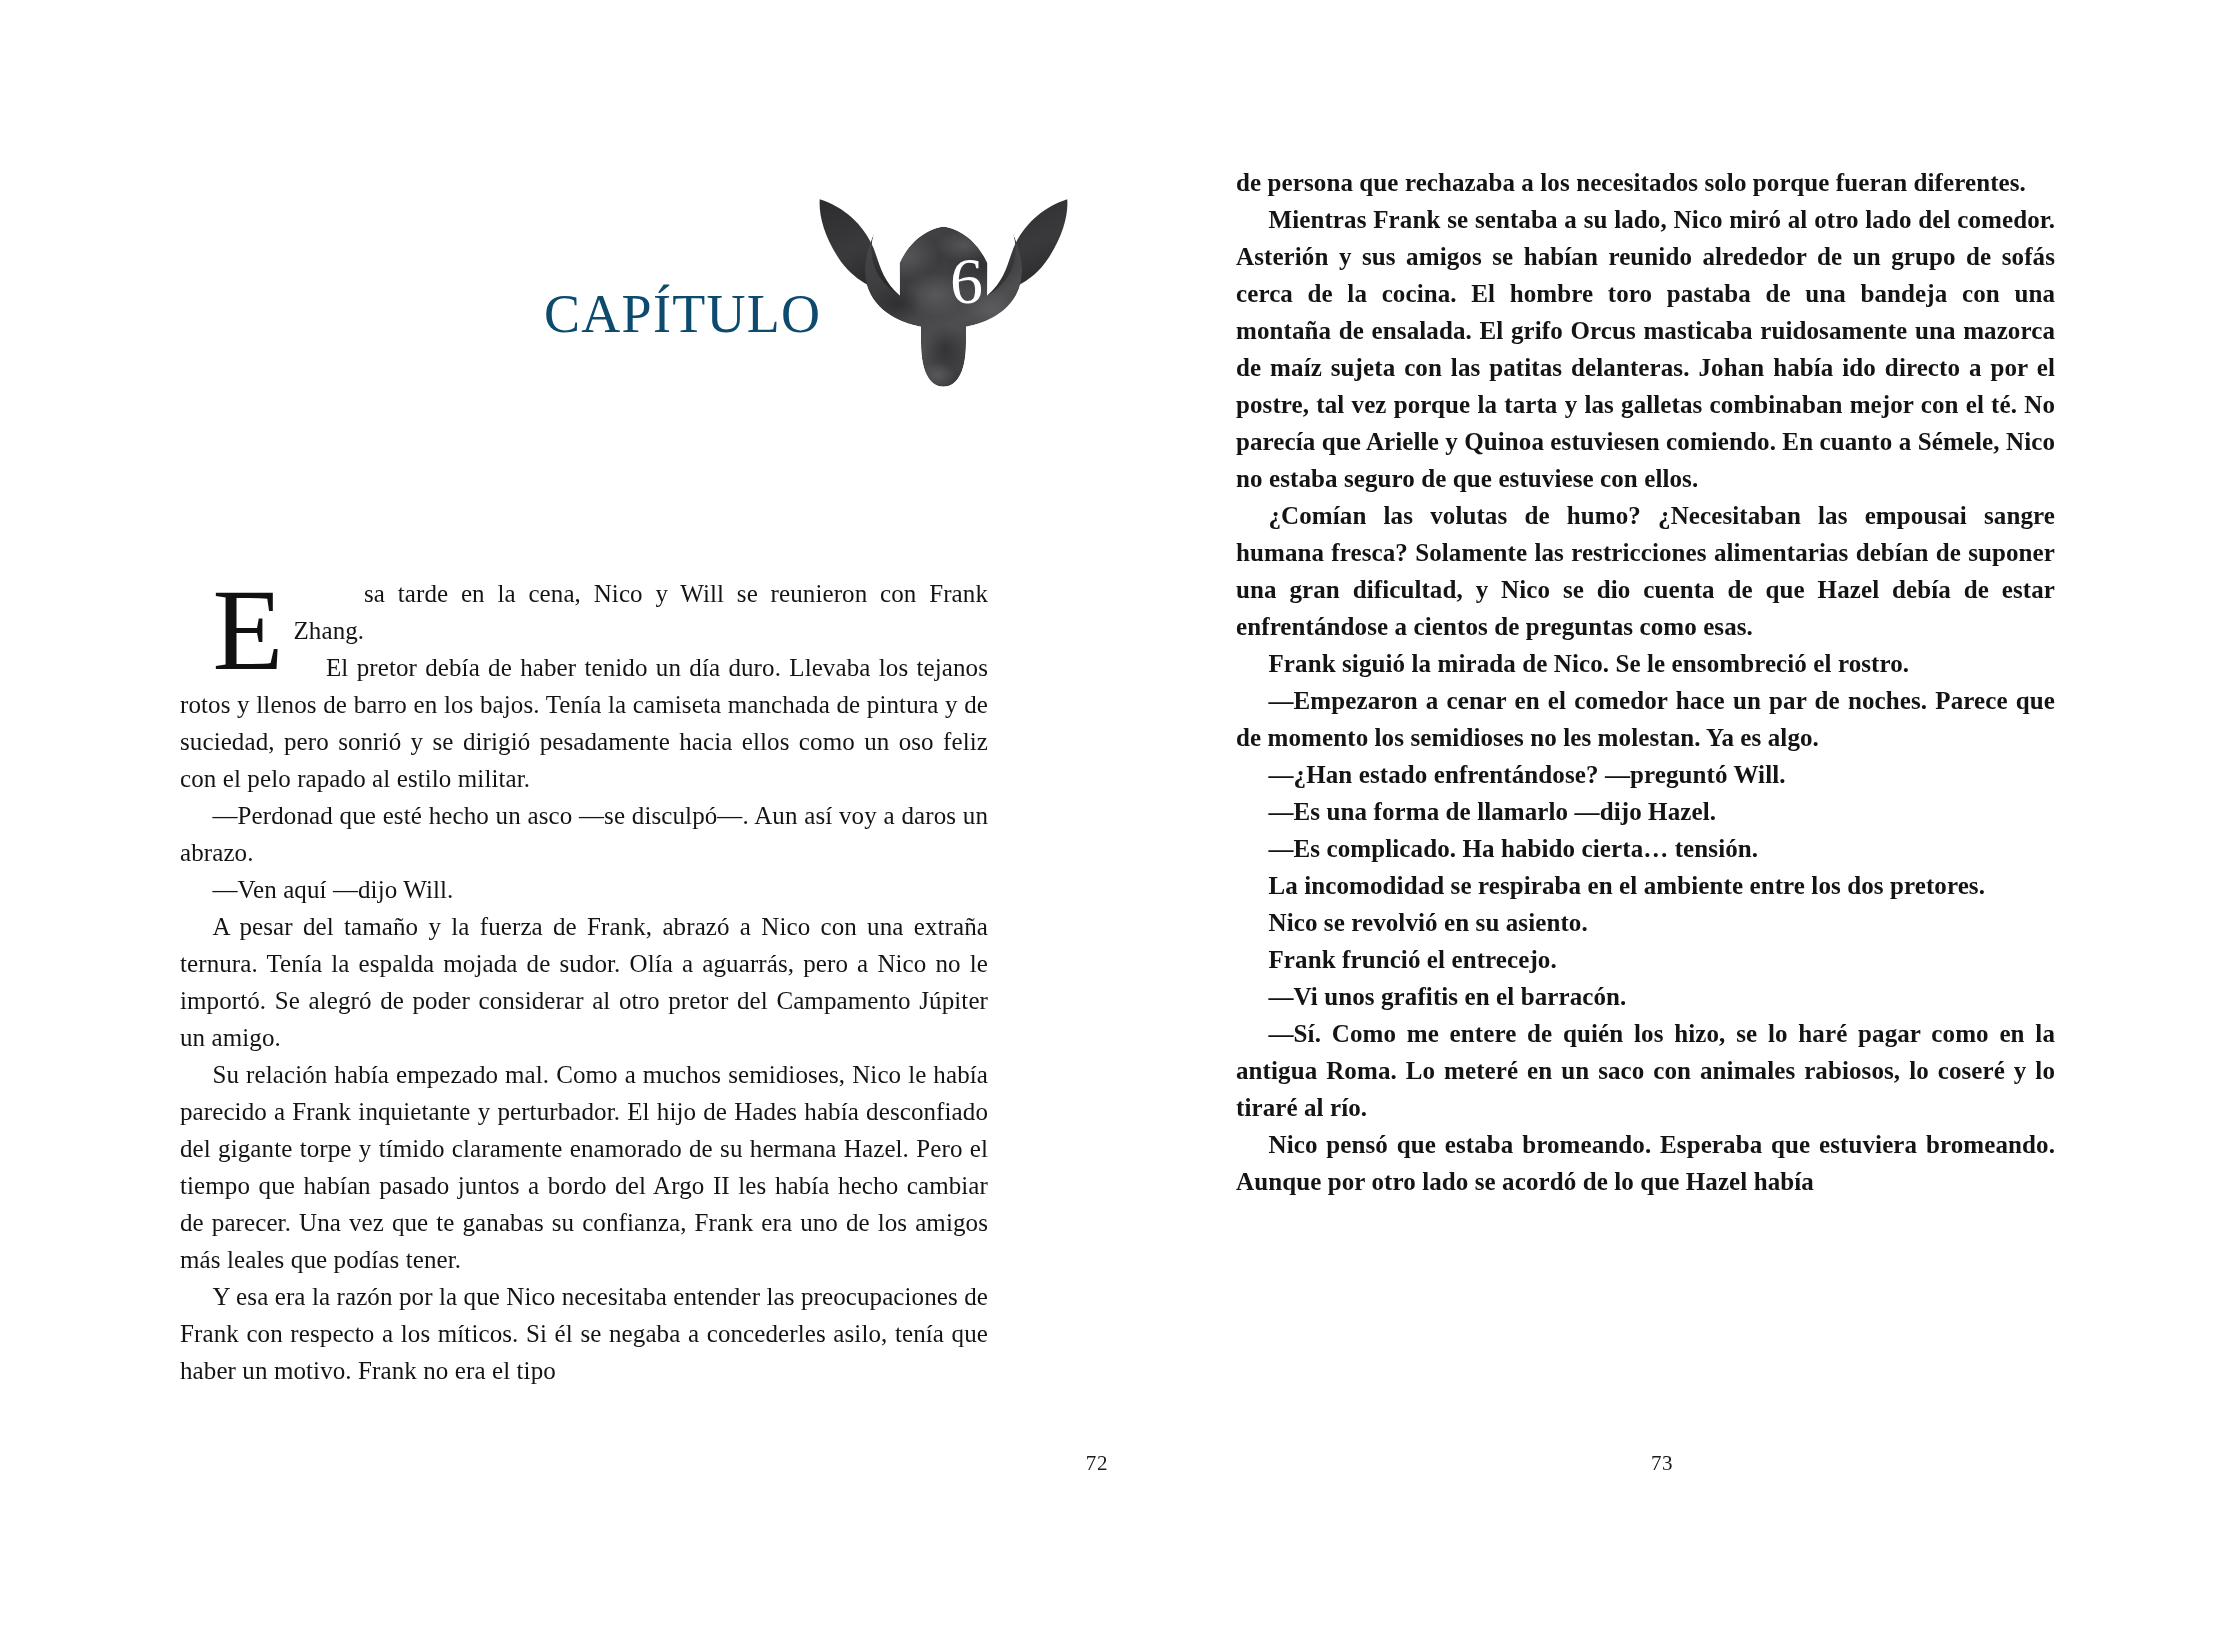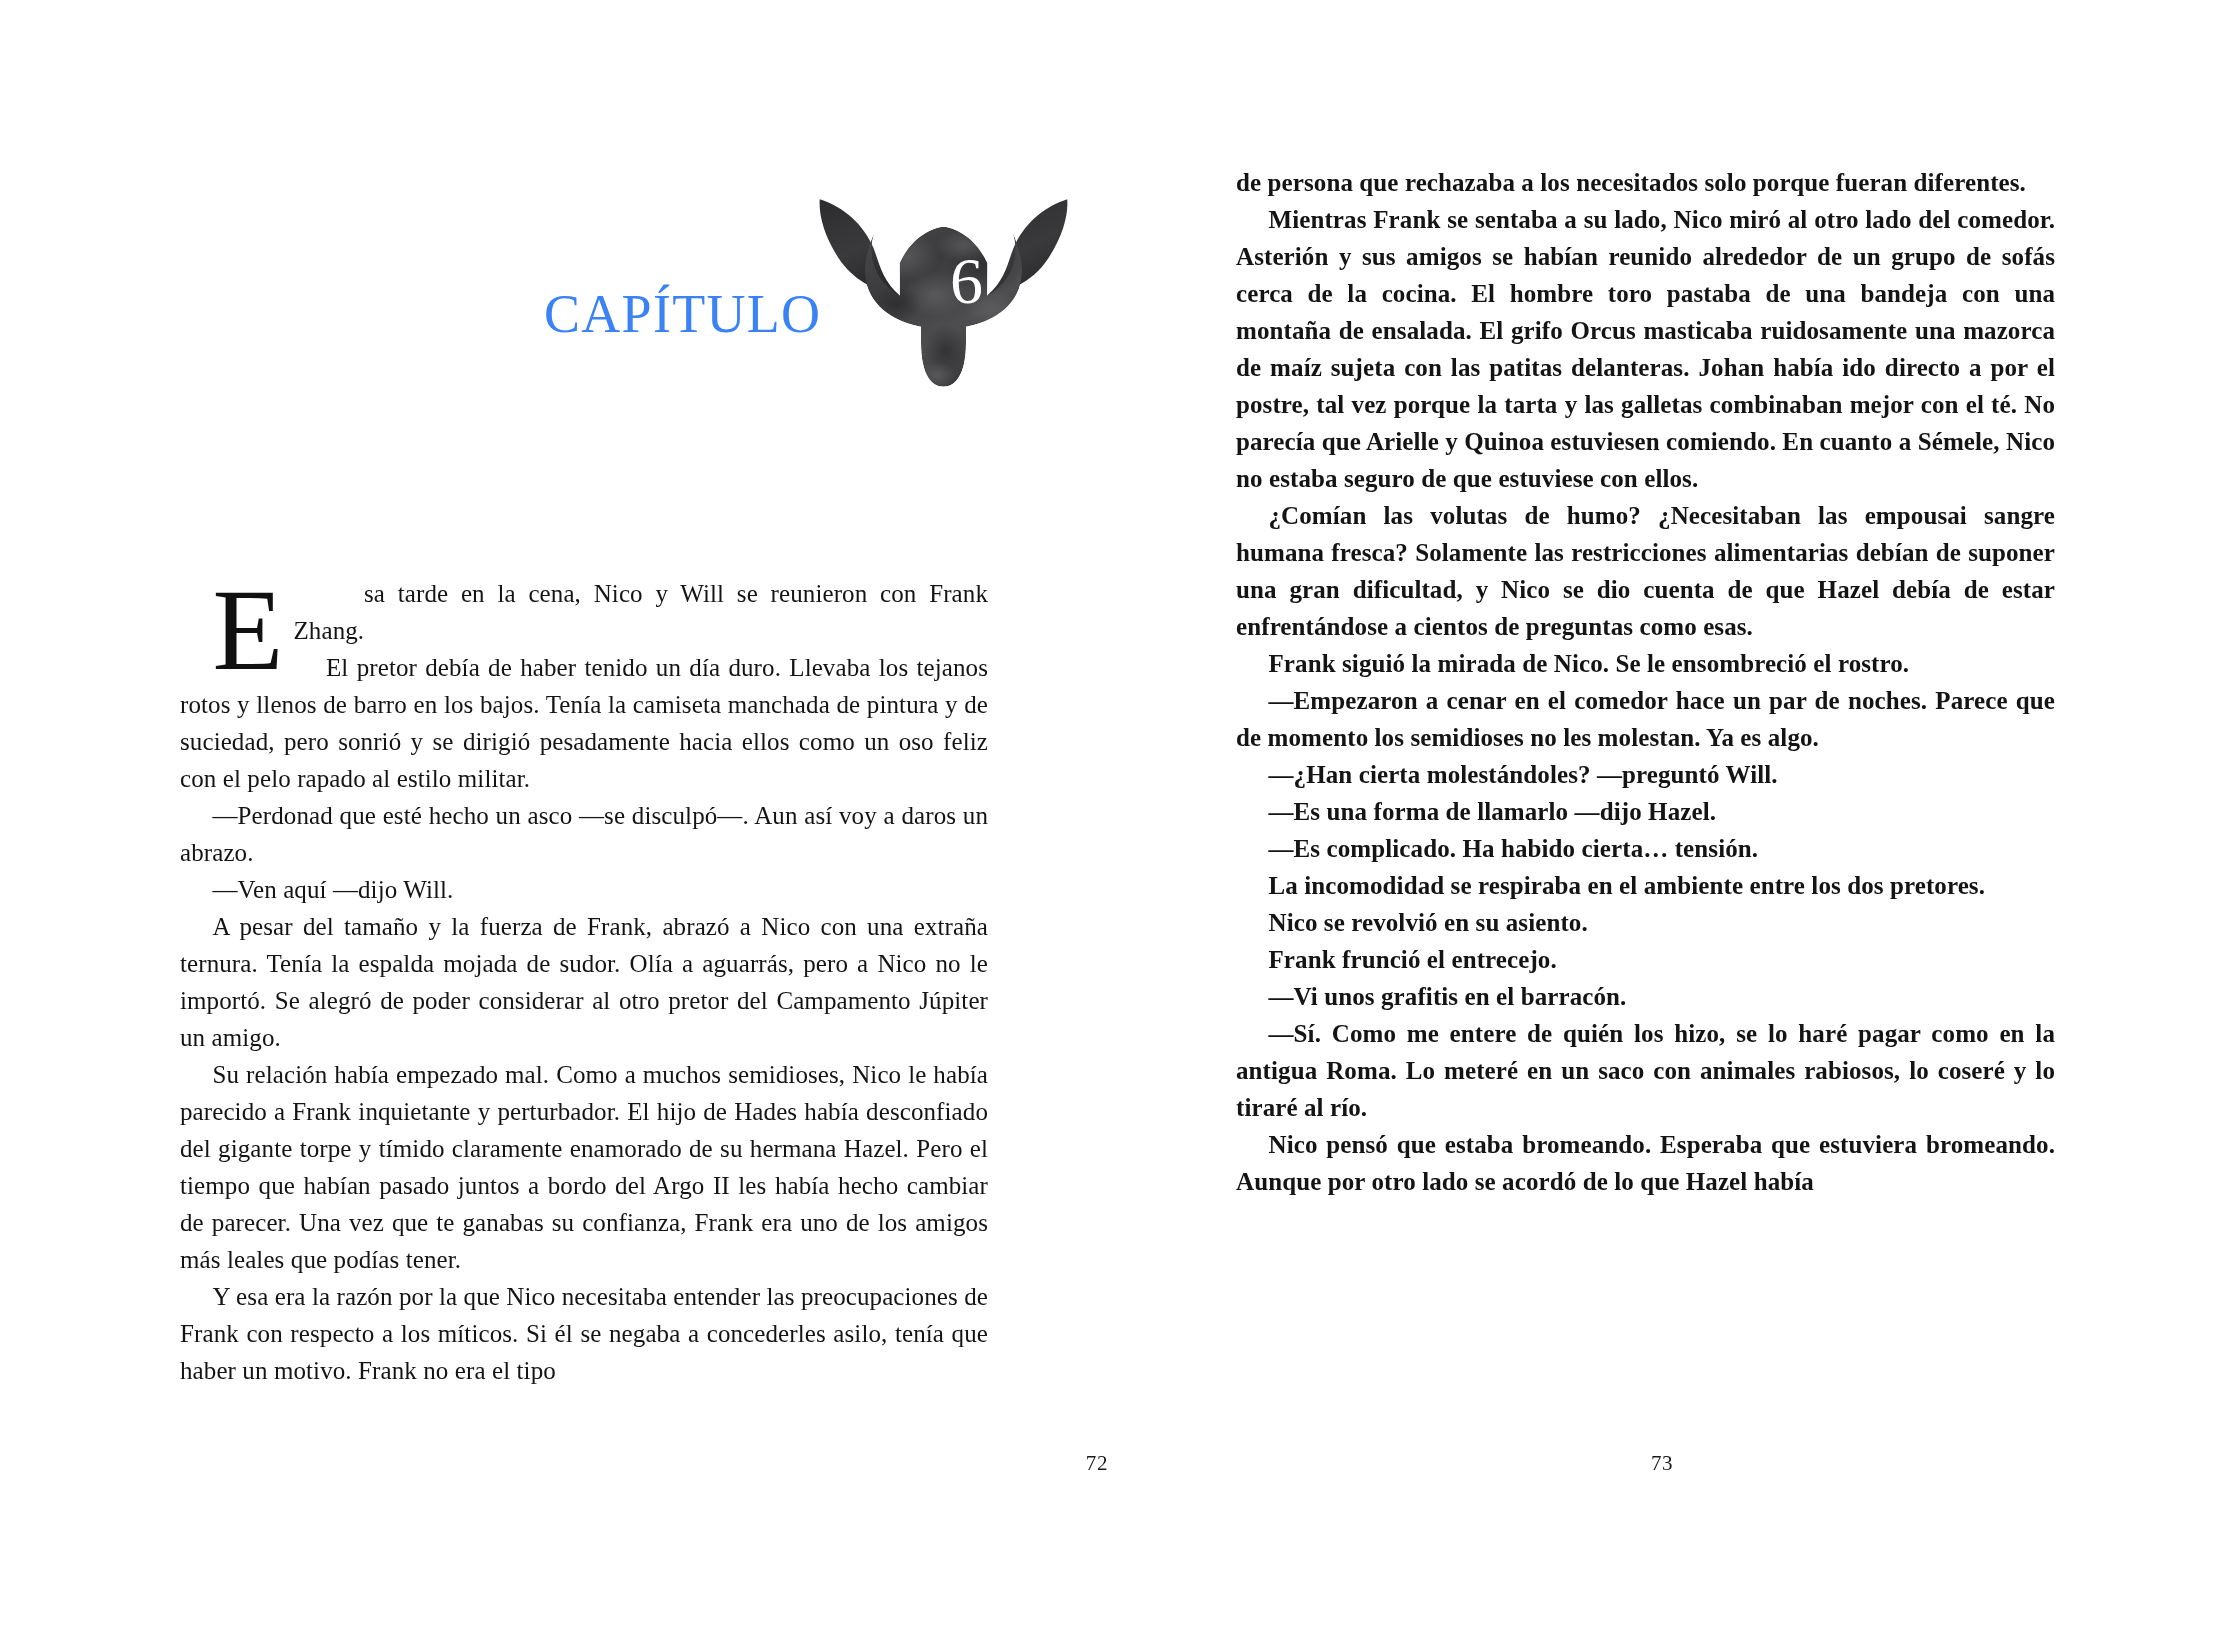--- a/index.html
+++ b/index.html
@@ -87,21 +87,21 @@
     top: 188px;
     width: 888px;
     height: 263px;
   }
   .chapter-word {
     position: absolute;
     left: 388px;
     top: 95px;
     font-size: 54px;
     letter-spacing: 1.3px;
-    color: #3b82f6;
+    color: #0c4a6e;
     white-space: nowrap;
     font-family: "Liberation Serif", "DejaVu Serif", serif;
   }
 
   .bull-wrap {
     position: absolute;
     left: 650px;
     top: 0px;
     width: 275px;
     height: 200px;
@@ -242,21 +242,21 @@
   </div>
 
   <div class="page page-right">
 
     <div class="textcol">
       <p class="noindent">de persona que rechazaba a los necesitados solo porque fueran diferentes.</p>
       <p>Mientras Frank se sentaba a su lado, Nico miró al otro lado del comedor. Asterión y sus amigos se habían reunido alrededor de un grupo de sofás cerca de la cocina. El hombre toro pastaba de una bandeja con una montaña de ensalada. El grifo Orcus masticaba ruidosamente una mazorca de maíz sujeta con las patitas delanteras. Johan había ido directo a por el postre, tal vez porque la tarta y las galletas combinaban mejor con el té. No parecía que Arielle y Quinoa estuviesen comiendo. En cuanto a Sémele, Nico no estaba seguro de que estuviese con ellos.</p>
       <p>¿Comían las volutas de humo? ¿Necesitaban las empousai sangre humana fresca? Solamente las restricciones alimentarias debían de suponer una gran dificultad, y Nico se dio cuenta de que Hazel debía de estar enfrentándose a cientos de preguntas como esas.</p>
       <p>Frank siguió la mirada de Nico. Se le ensombreció el rostro.</p>
       <p>—Empezaron a cenar en el comedor hace un par de noches. Parece que de momento los semidioses no les molestan. Ya es algo.</p>
-      <p>—¿Han cierta molestándoles? —preguntó Will.</p>
+      <p>—¿Han estado enfrentándose? —preguntó Will.</p>
       <p>—Es una forma de llamarlo —dijo Hazel.</p>
       <p>—Es complicado. Ha habido cierta… tensión.</p>
       <p>La incomodidad se respiraba en el ambiente entre los dos pretores.</p>
       <p>Nico se revolvió en su asiento.</p>
       <p>Frank frunció el entrecejo.</p>
       <p>—Vi unos grafitis en el barracón.</p>
       <p>—Sí. Como me entere de quién los hizo, se lo haré pagar como en la antigua Roma. Lo meteré en un saco con animales rabiosos, lo coseré y lo tiraré al río.</p>
       <p>Nico pensó que estaba bromeando. Esperaba que estuviera bromeando. Aunque por otro lado se acordó de lo que Hazel había</p>
     </div>
 

